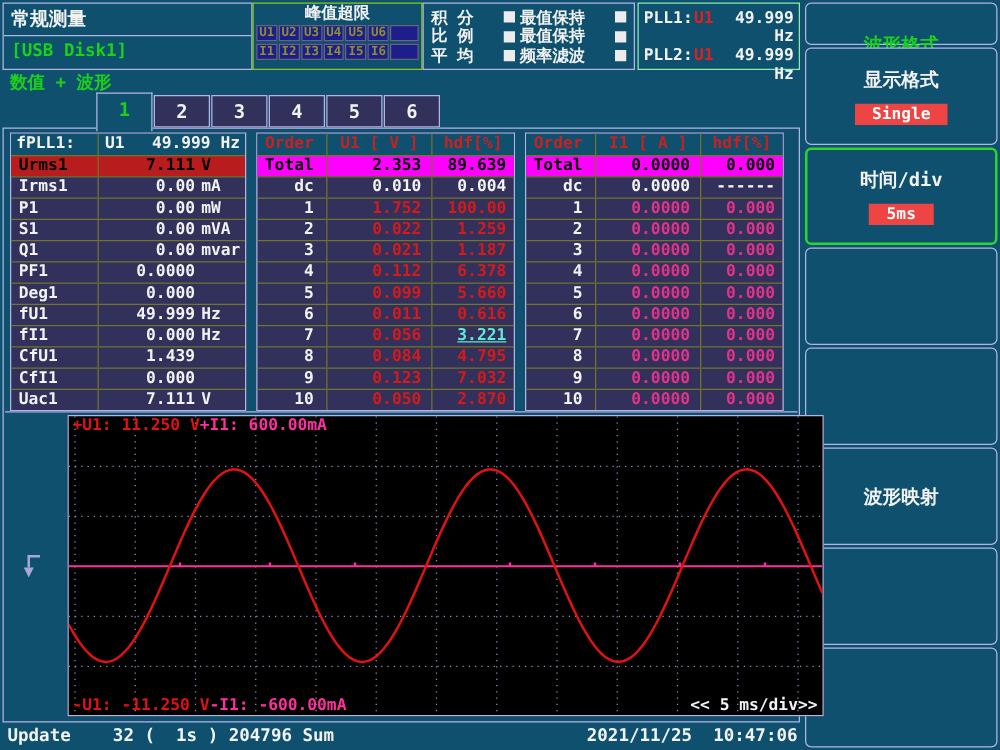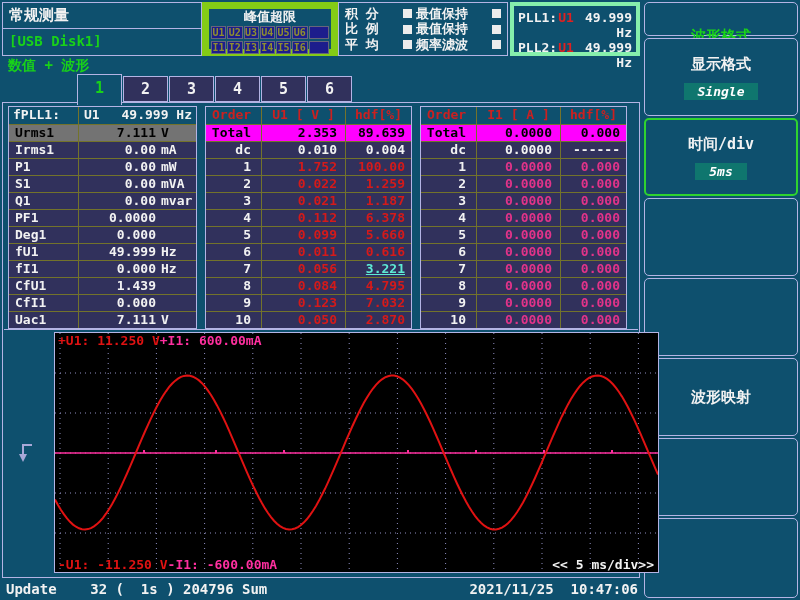--- a/index.html
+++ b/index.html
@@ -11,34 +11,34 @@
     font-weight:bold;
   }
   .abs { position:absolute; }
 
   
   .top-left-box { left:2px; top:2px; width:200px; height:54px; border:1px solid #b4b4e4; }
   .box-title { height:26px; line-height:25px; padding-left:6px; font-size:15px; border-bottom:1px solid #b4b4e4; }
   .usb { line-height:25px; padding-left:6px; color:#19d219; font-size:14px; }
   .mode-label { left:8px; top:57px; color:#19d219; font-size:14px; }
 
-  .peak-box { left:202px; top:2px; width:136px; height:54px; border:7px solid #84cc16; }
+  .peak-box { left:202px; top:2px; width:136px; height:54px; border:1px solid #84cc16; }
   .peak-title { font-size:13px; line-height:15px; text-align:center; }
   .pcell-row { display:flex; gap:1px; padding:0 2px; margin-top:2px; }
   .pcell { width:17px; height:13px; background:#1d1d8c; color:#8f8f2f; font-size:10px; line-height:12px; text-align:center; border:1px solid #66667a; }
   .pcell.wide { width:23px; }
 
   .toggle-box { left:338px; top:2px; width:170px; height:54px; border:1px solid #b4b4e4; padding:3px 6px; display:flex; flex-direction:column; justify-content:space-between; }
   .trow { display:flex; align-items:center; font-size:13px; height:15px; white-space:pre; }
   .trow .lbl-l { width:58px; }
   .trow .lbl-r { margin-left:4px; }
   .sq { width:9px; height:9px; background:#ececec; display:inline-block; }
   .sq.last { margin-left:auto; }
 
-  .pll-box { left:510px; top:2px; width:130px; height:54px; border:4px solid #86efac; padding:4px 4px; display:flex; flex-direction:column; justify-content:space-around; font-size:13px; }
+  .pll-box { left:510px; top:2px; width:130px; height:54px; border:1px solid #86efac; padding:4px 4px; display:flex; flex-direction:column; justify-content:space-around; font-size:13px; }
   .pll-row { display:flex; }
   .pll-src { color:#e02020; margin:0 5px 0 1px; }
   .pll-val { flex:1; text-align:right; }
 
   
   .tab-row { left:77px; top:74px; display:flex; z-index:3; }
   .tab { width:45px; height:26px; margin-top:2px; margin-right:1px; background:#31315c; border:1px solid #b4b4e4; color:#f2f2f2; text-align:center; line-height:24px; font-size:15px; cursor:default; }
   .tab.active { background:#0e506e; color:#19d219; height:31px; margin-top:0; border-bottom:none; line-height:26px; }
 
   
@@ -48,21 +48,21 @@
   
   .mtable { left:8px; top:106px; width:189px; border:1px solid #b4b4e4; background:#31315c; z-index:2; }
   .mhead { display:flex; height:17px; background:#0e506e; font-size:13px; line-height:16px; }
   .mhead .ml { width:70px; padding-left:4px; border-right:1px solid #73732b; }
   .mhead .ms { padding-left:5px; }
   .mhead .mhv { flex:1; text-align:right; padding-right:4px; }
   .mrow { display:flex; height:17px; border-top:1px solid #73732b; font-size:13px; line-height:15px; }
   .mrow .ml { width:70px; padding-left:6px; border-right:1px solid #73732b; }
   .mrow .mv { flex:1; text-align:right; }
   .mrow .mu { width:40px; padding-left:5px; }
-  .mrow.hl { background:#737373; color:#000; }
+  .mrow.hl { background:#b91c1c; color:#000; }
 
   
   .htable { top:106px; width:207px; border:1px solid #b4b4e4; background:#31315c; z-index:2; }
   .ht-u { left:205px; } .ht-i { left:420px; }
   .hrow { display:flex; height:17px; font-size:13px; line-height:15px; }
   .hrow + .hrow { border-top:1px solid #73732b; }
   .hrow .c0 { width:56px; text-align:right; padding-right:10px; border-right:1px solid #73732b; }
   .hrow .c1 { width:84px; text-align:right; padding-right:8px; border-right:1px solid #73732b; }
   .hrow .c2 { flex:1; text-align:right; padding-right:6px; }
   .hrow.hhead { background:#0e506e; color:#cc2020; line-height:16px; }
@@ -81,21 +81,21 @@
 
   
   .statusbar { left:0; top:579px; width:644px; height:21px; display:flex; justify-content:space-between; padding:0 6px; font-size:14px; line-height:20px; white-space:pre; }
 
   
   .sidebar { left:644px; top:0; width:154px; height:600px; padding-top:2px; }
   .spanel { border:1px solid #b4b4e4; border-radius:5px; margin-bottom:2px; background:#0e506e; position:relative; display:flex; flex-direction:column; align-items:center; justify-content:center; gap:9px; }
   .spanel.selected { border:2px solid #2fd32f; }
   .stitle { font-size:15px; }
   .stitle.green { color:#19d219;margin-top:34px; }
-  .badge { background:#0f766e; color:#fff; font-size:13px; padding:0 14px; line-height:17px;font-style:italic; }
+  .badge { background:#ef4444; color:#fff; font-size:13px; padding:0 14px; line-height:17px; }
   .marker { position:absolute; left:5px; top:1px; color:#000; font-size:15px; line-height:15px; }
 </style>
 </head>
 <body>
 
 <div class="abs top-left-box">
   <div class="box-title">常规测量</div>
   <div class="usb">[USB Disk1]</div>
 </div>
 <div class="abs mode-label">数值 + 波形</div>

